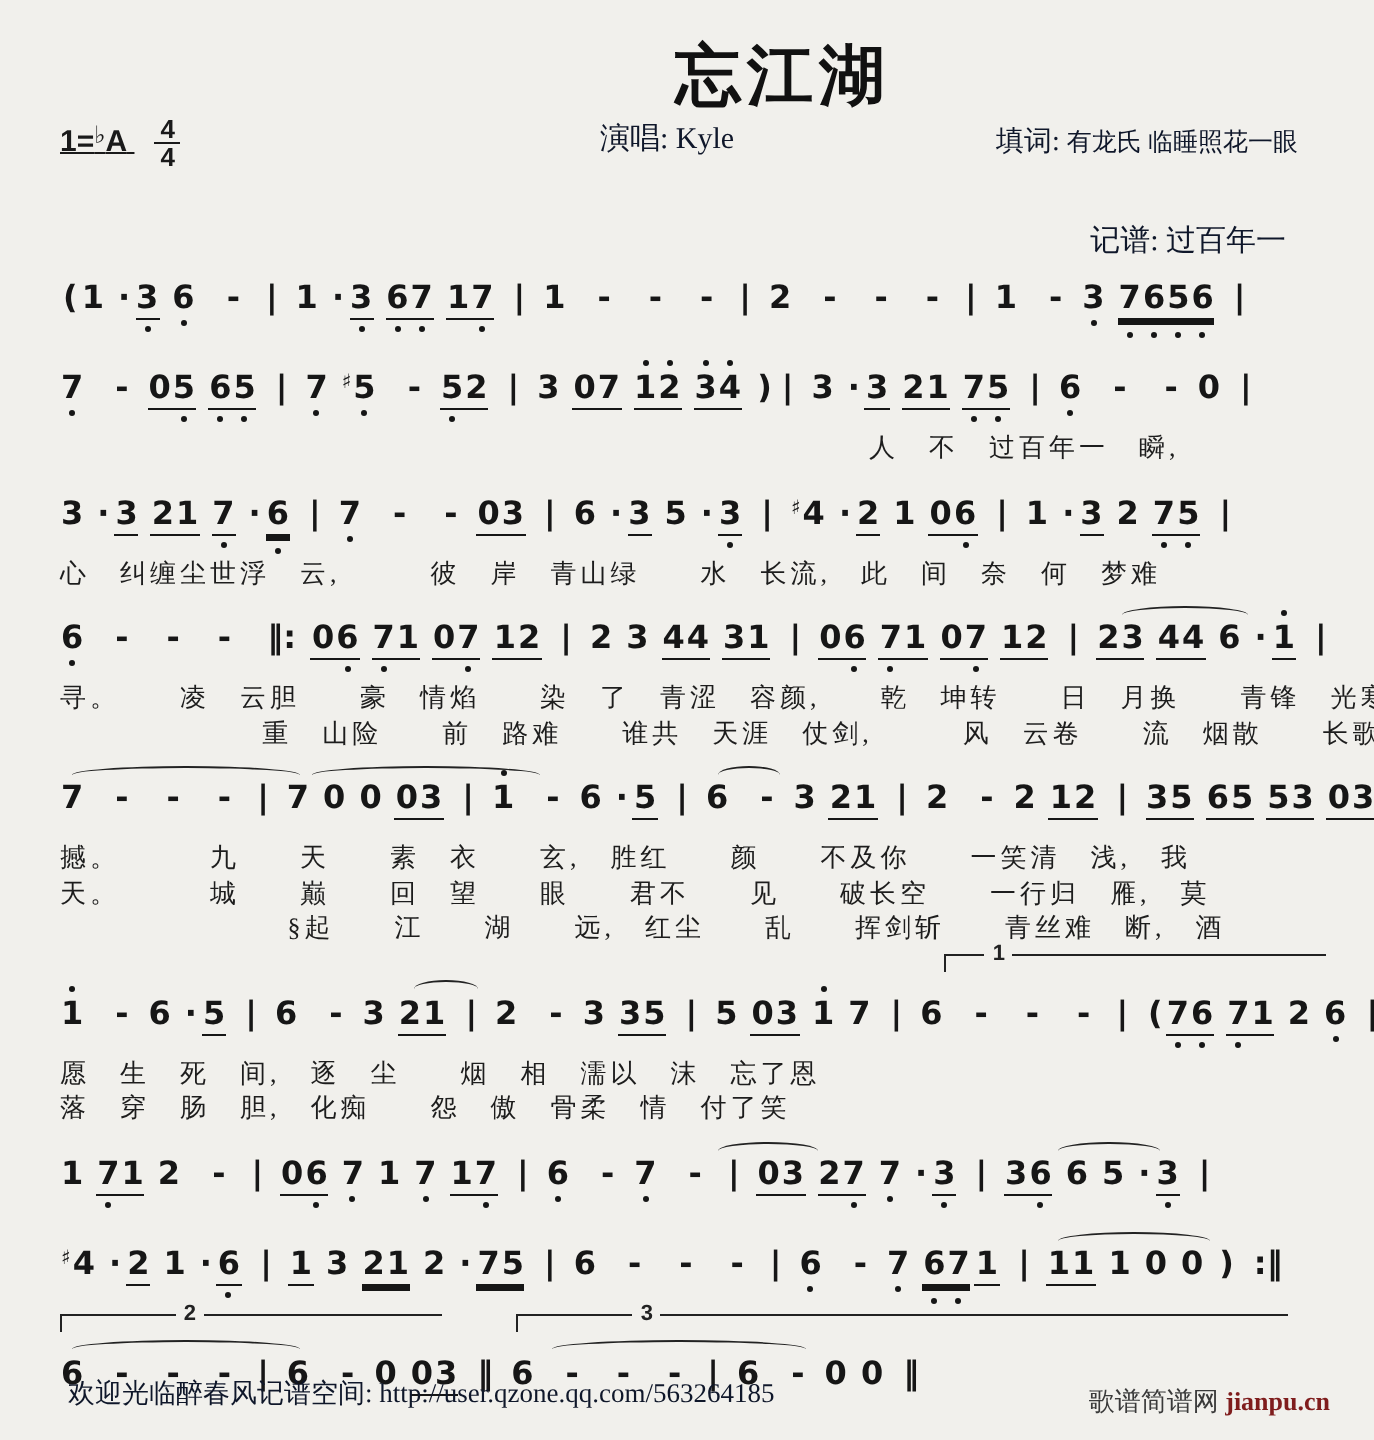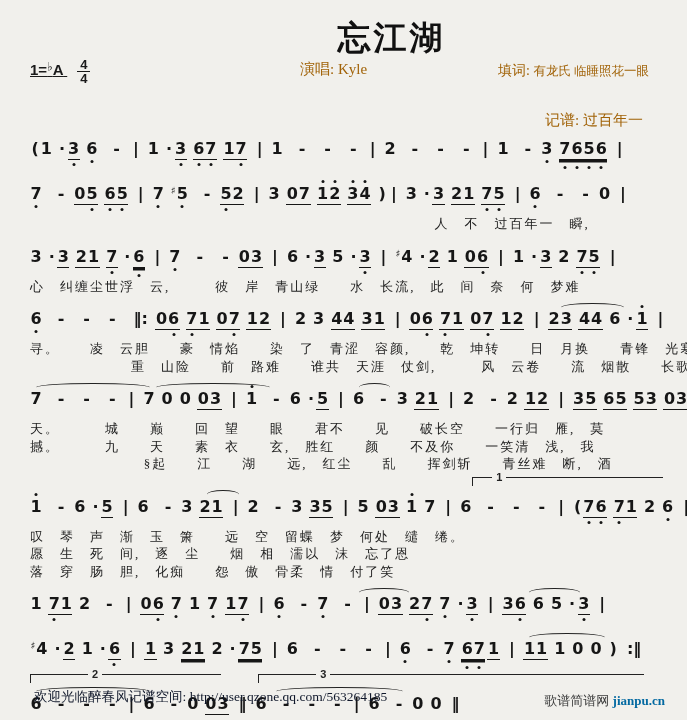--- a/index.html
+++ b/index.html
@@ -10,21 +10,21 @@
   
   .hdr{position:relative;height:128px;}
   .title{position:absolute;top:16px;left:0;width:100%;text-align:center;
          transform:translateX(48px);font-size:33px;font-weight:900;letter-spacing:3px;
          font-family:"Liberation Serif","DejaVu Serif",serif;color:#111;}
   .keysig{position:absolute;left:30px;top:58px;font-size:15px;font-weight:bold;white-space:nowrap;text-decoration:underline;}
   .keysig .acc-flat{font-size:12px;vertical-align:4px;}
   .ts{display:inline-block;vertical-align:middle;text-align:center;margin-left:10px;line-height:1;}
   .ts span{display:block;font-size:13px;font-weight:bold;padding:0 3px;}
   .ts .ts-top{border-bottom:1.4px solid #1a1a1a;}
-  .credit{position:absolute;white-space:nowrap;font-size:15px;color:#a16207;
+  .credit{position:absolute;white-space:nowrap;font-size:15px;color:#0f172a;
           font-family:"Liberation Serif","DejaVu Serif",serif;}
   .c-sing{top:60px;left:300px;}
   .c-lyr{top:62px;right:38px;font-size:14px;}
   .c-lyr .val{font-size:12.5px;}
   .c-mus{top:87px;right:44px;}
   .c-not{top:111px;right:44px;}
 
   
   #score{position:relative;margin-left:30px;width:632px;}
   .system{position:relative;margin-bottom:3px;}
@@ -55,21 +55,21 @@
   .volta{position:absolute;top:1px;height:8px;border-top:1.3px solid #222;
          border-left:1.3px solid #222;}
   .vlabel{position:absolute;top:-6px;font-size:11px;font-weight:bold;color:#222;
           background:#f1f0ec;padding:0 4px;line-height:1;}
 
   
   .foot-left{position:absolute;left:34px;bottom:14px;font-size:13.5px;color:#0f172a;
              font-family:"Liberation Serif","DejaVu Serif",serif;text-decoration:none;}
   .foot-right{position:absolute;right:22px;bottom:10px;font-size:13px;color:#3a3a3a;
               font-family:"Liberation Serif","DejaVu Serif",serif;}
-  .foot-right a{color:#0369a1;text-decoration:none;font-weight:bold;}
+  .foot-right a{color:#7f1d1d;text-decoration:none;font-weight:bold;}
 </style>
 </head>
 <body>
 
 <div class="page">
 
   <div class="hdr">
     <div class="title">忘江湖</div>
     <div class="keysig">
       <span>1=</span><span class="acc-flat">♭</span><span>A</span>
@@ -108,31 +108,30 @@
         <div class="slur" style="left: 84%; width: 10%;"></div>
         <div class="note-line"><span class="grp u0"><span class="nt">6<i class="db"></i></span></span><span class="grp u0 tok-dash"><span class="nt">-</span></span><span class="grp u0 tok-dash"><span class="nt">-</span></span><span class="grp u0 tok-dash"><span class="nt">-</span></span><span class="grp u0 tok-rep"><span class="nt">‖</span><span class="nt">:</span></span><span class="grp u1"><span class="nt">0</span><span class="nt">6<i class="db"></i></span></span><span class="grp u1"><span class="nt">7<i class="db"></i></span><span class="nt">1</span></span><span class="grp u1"><span class="nt">0</span><span class="nt">7<i class="db"></i></span></span><span class="grp u1"><span class="nt">1</span><span class="nt">2</span></span><span class="grp u0 tok-bar"><span class="nt">|</span></span><span class="grp u0"><span class="nt">2</span></span><span class="grp u0"><span class="nt">3</span></span><span class="grp u1"><span class="nt">4</span><span class="nt">4</span></span><span class="grp u1"><span class="nt">3</span><span class="nt">1</span></span><span class="grp u0 tok-bar"><span class="nt">|</span></span><span class="grp u1"><span class="nt">0</span><span class="nt">6<i class="db"></i></span></span><span class="grp u1"><span class="nt">7<i class="db"></i></span><span class="nt">1</span></span><span class="grp u1"><span class="nt">0</span><span class="nt">7<i class="db"></i></span></span><span class="grp u1"><span class="nt">1</span><span class="nt">2</span></span><span class="grp u0 tok-bar"><span class="nt">|</span></span><span class="grp u1"><span class="nt">2</span><span class="nt">3</span></span><span class="grp u1"><span class="nt">4</span><span class="nt">4</span></span><span class="grp u0"><span class="nt">6</span></span><span class="grp u0 tok-dot"><span class="nt">·</span></span><span class="grp u1"><span class="nt">1<i class="da"></i></span></span><span class="grp u0 tok-bar"><span class="nt">|</span></span></div>
         <div class="lyric">寻。　　凌　云胆　　豪　情焰　　染　了　青涩　容颜,　　乾　坤转　　日　月换　　青锋　光寒　九　重</div>
         <div class="lyric" style="padding-left: 16%;">重　山险　　前　路难　　谁共　天涯　仗剑,　　　风　云卷　　流　烟散　　长歌　一曲　九　霄</div>
       </div>
       <div class="system">
         <div class="slur" style="left: 1%; width: 18%;"></div>
         <div class="slur" style="left: 20%; width: 18%;"></div>
         <div class="slur" style="left: 52%; width: 5%;"></div>
         <div class="note-line"><span class="grp u0"><span class="nt">7</span></span><span class="grp u0 tok-dash"><span class="nt">-</span></span><span class="grp u0 tok-dash"><span class="nt">-</span></span><span class="grp u0 tok-dash"><span class="nt">-</span></span><span class="grp u0 tok-bar"><span class="nt">|</span></span><span class="grp u0"><span class="nt">7</span></span><span class="grp u0"><span class="nt">0</span></span><span class="grp u0"><span class="nt">0</span></span><span class="grp u1"><span class="nt">0</span><span class="nt">3</span></span><span class="grp u0 tok-bar"><span class="nt">|</span></span><span class="grp u0"><span class="nt">1<i class="da"></i></span></span><span class="grp u0 tok-dash"><span class="nt">-</span></span><span class="grp u0"><span class="nt">6</span></span><span class="grp u0 tok-dot"><span class="nt">·</span></span><span class="grp u1"><span class="nt">5</span></span><span class="grp u0 tok-bar"><span class="nt">|</span></span><span class="grp u0"><span class="nt">6</span></span><span class="grp u0 tok-dash"><span class="nt">-</span></span><span class="grp u0"><span class="nt">3</span></span><span class="grp u1"><span class="nt">2</span><span class="nt">1</span></span><span class="grp u0 tok-bar"><span class="nt">|</span></span><span class="grp u0"><span class="nt">2</span></span><span class="grp u0 tok-dash"><span class="nt">-</span></span><span class="grp u0"><span class="nt">2</span></span><span class="grp u1"><span class="nt">1</span><span class="nt">2</span></span><span class="grp u0 tok-bar"><span class="nt">|</span></span><span class="grp u1"><span class="nt">3</span><span class="nt">5</span></span><span class="grp u1"><span class="nt">6</span><span class="nt">5</span></span><span class="grp u1"><span class="nt">5</span><span class="nt">3</span></span><span class="grp u1"><span class="nt">0</span><span class="nt">3</span></span></div>
+        <div class="lyric">撼。　　　九　　天　　素　衣　　玄,　胜红　　颜　　不及你　　一笑清　浅,　我</div>
         <div class="lyric">天。　　　城　　巅　　回　望　　眼　　君不　　见　　破长空　　一行归　雁,　莫</div>
-        <div class="lyric">撼。　　　九　　天　　素　衣　　玄,　胜红　　颜　　不及你　　一笑清　浅,　我</div>
         <div class="lyric" style="padding-left: 18%;">§起　　江　　湖　　远,　红尘　　乱　　挥剑斩　　青丝难　断,　酒</div>
       </div>
       <div class="system hasvolta">
         <div class="volta" style="left: 70%; width: 30%;">
           <span class="vlabel" style="left: 10%;">1</span>
         </div>
         <div class="slur" style="left: 28%; width: 5%;"></div>
         <div class="note-line"><span class="grp u0"><span class="nt">1<i class="da"></i></span></span><span class="grp u0 tok-dash"><span class="nt">-</span></span><span class="grp u0"><span class="nt">6</span></span><span class="grp u0 tok-dot"><span class="nt">·</span></span><span class="grp u1"><span class="nt">5</span></span><span class="grp u0 tok-bar"><span class="nt">|</span></span><span class="grp u0"><span class="nt">6</span></span><span class="grp u0 tok-dash"><span class="nt">-</span></span><span class="grp u0"><span class="nt">3</span></span><span class="grp u1"><span class="nt">2</span><span class="nt">1</span></span><span class="grp u0 tok-bar"><span class="nt">|</span></span><span class="grp u0"><span class="nt">2</span></span><span class="grp u0 tok-dash"><span class="nt">-</span></span><span class="grp u0"><span class="nt">3</span></span><span class="grp u1"><span class="nt">3</span><span class="nt">5</span></span><span class="grp u0 tok-bar"><span class="nt">|</span></span><span class="grp u0"><span class="nt">5</span></span><span class="grp u1"><span class="nt">0</span><span class="nt">3</span></span><span class="grp u0"><span class="nt">1<i class="da"></i></span></span><span class="grp u0"><span class="nt">7</span></span><span class="grp u0 tok-bar"><span class="nt">|</span></span><span class="grp u0"><span class="nt">6</span></span><span class="grp u0 tok-dash"><span class="nt">-</span></span><span class="grp u0 tok-dash"><span class="nt">-</span></span><span class="grp u0 tok-dash"><span class="nt">-</span></span><span class="grp u0 tok-bar"><span class="nt">|</span></span><span class="grp u0 tok-paren"><span class="nt">(</span></span><span class="grp u1"><span class="nt">7<i class="db"></i></span><span class="nt">6<i class="db"></i></span></span><span class="grp u1"><span class="nt">7<i class="db"></i></span><span class="nt">1</span></span><span class="grp u0"><span class="nt">2</span></span><span class="grp u0"><span class="nt">6<i class="db"></i></span></span><span class="grp u0 tok-bar"><span class="nt">|</span></span></div>
-        <div class="lyric">叹　琴　声　渐　玉　箫　　远　空　留蝶　梦　何处　缱　绻。</div>
         <div class="lyric">愿　生　死　间,　逐　尘　　烟　相　濡以　沫　忘了恩</div>
         <div class="lyric">落　穿　肠　胆,　化痴　　怨　傲　骨柔　情　付了笑</div>
       </div>
       <div class="system">
         <div class="slur" style="left: 52%; width: 8%;"></div>
         <div class="slur" style="left: 79%; width: 8%;"></div>
         <div class="note-line"><span class="grp u0"><span class="nt">1</span></span><span class="grp u1"><span class="nt">7<i class="db"></i></span><span class="nt">1</span></span><span class="grp u0"><span class="nt">2</span></span><span class="grp u0 tok-dash"><span class="nt">-</span></span><span class="grp u0 tok-bar"><span class="nt">|</span></span><span class="grp u1"><span class="nt">0</span><span class="nt">6<i class="db"></i></span></span><span class="grp u0"><span class="nt">7<i class="db"></i></span></span><span class="grp u0"><span class="nt">1</span></span><span class="grp u0"><span class="nt">7<i class="db"></i></span></span><span class="grp u1"><span class="nt">1</span><span class="nt">7<i class="db"></i></span></span><span class="grp u0 tok-bar"><span class="nt">|</span></span><span class="grp u0"><span class="nt">6<i class="db"></i></span></span><span class="grp u0 tok-dash"><span class="nt">-</span></span><span class="grp u0"><span class="nt">7<i class="db"></i></span></span><span class="grp u0 tok-dash"><span class="nt">-</span></span><span class="grp u0 tok-bar"><span class="nt">|</span></span><span class="grp u1"><span class="nt">0</span><span class="nt">3</span></span><span class="grp u1"><span class="nt">2</span><span class="nt">7<i class="db"></i></span></span><span class="grp u0"><span class="nt">7<i class="db"></i></span></span><span class="grp u0 tok-dot"><span class="nt">·</span></span><span class="grp u1"><span class="nt">3<i class="db"></i></span></span><span class="grp u0 tok-bar"><span class="nt">|</span></span><span class="grp u1"><span class="nt">3</span><span class="nt">6<i class="db"></i></span></span><span class="grp u0"><span class="nt">6</span></span><span class="grp u0"><span class="nt">5</span></span><span class="grp u0 tok-dot"><span class="nt">·</span></span><span class="grp u1"><span class="nt">3<i class="db"></i></span></span><span class="grp u0 tok-bar"><span class="nt">|</span></span></div>
       </div>
       <div class="system">
         <div class="slur" style="left: 79%; width: 12%;"></div>

